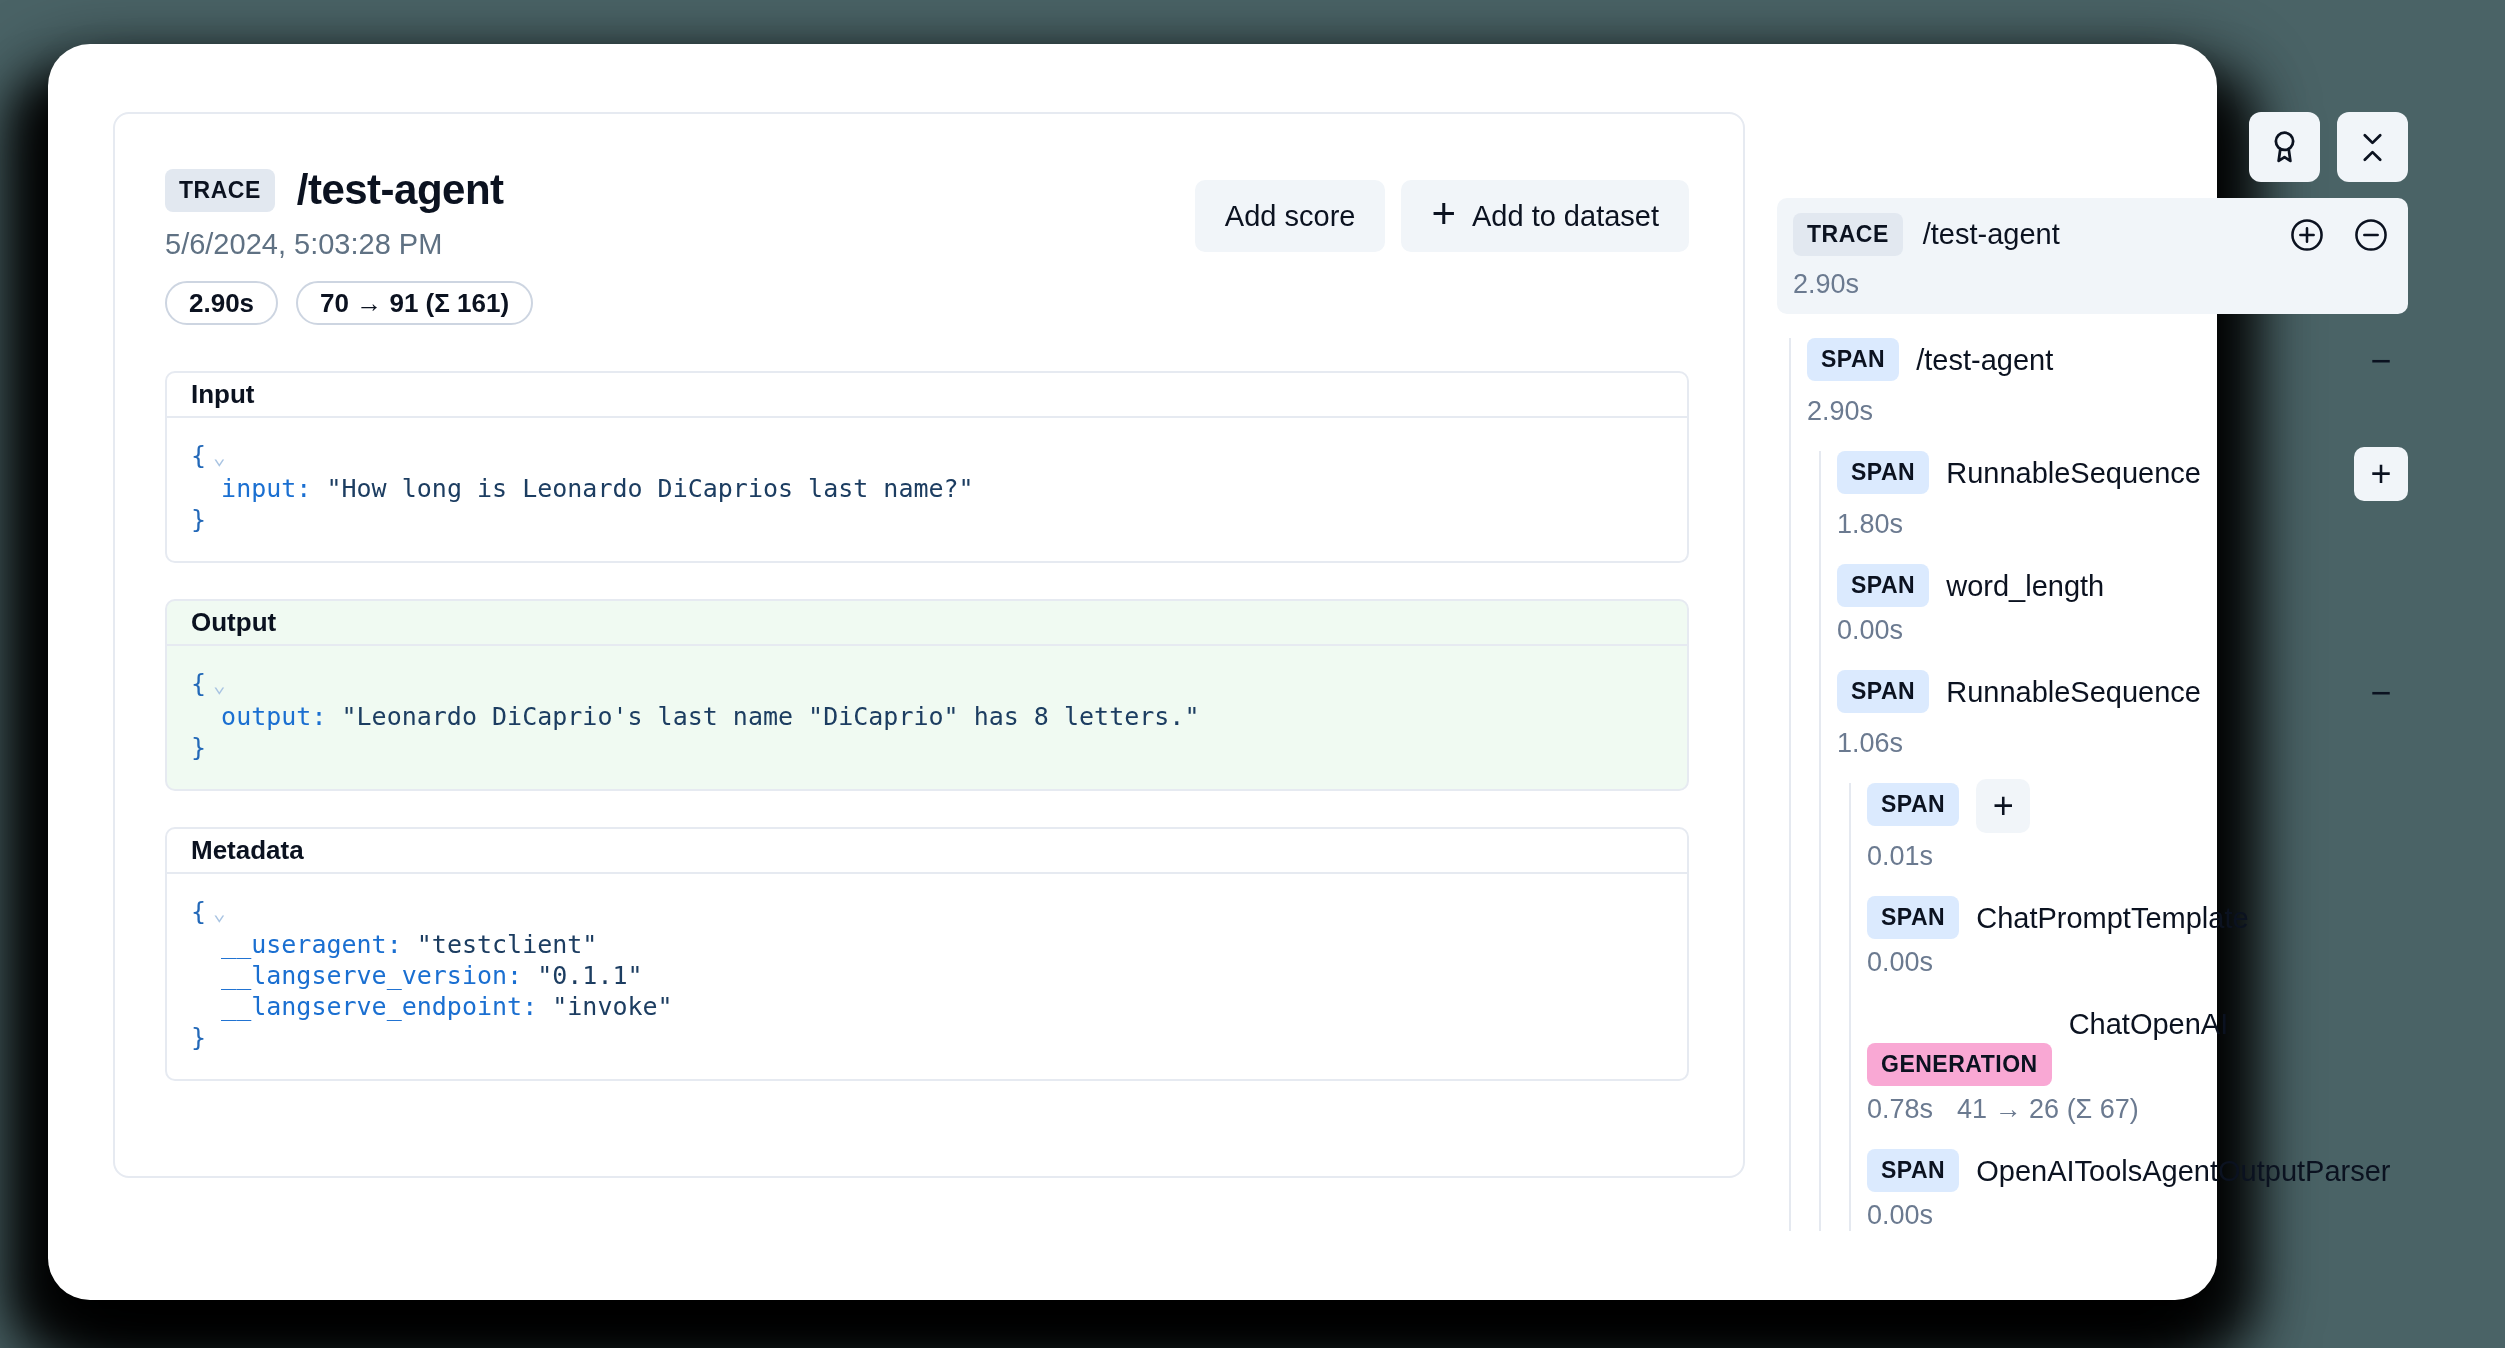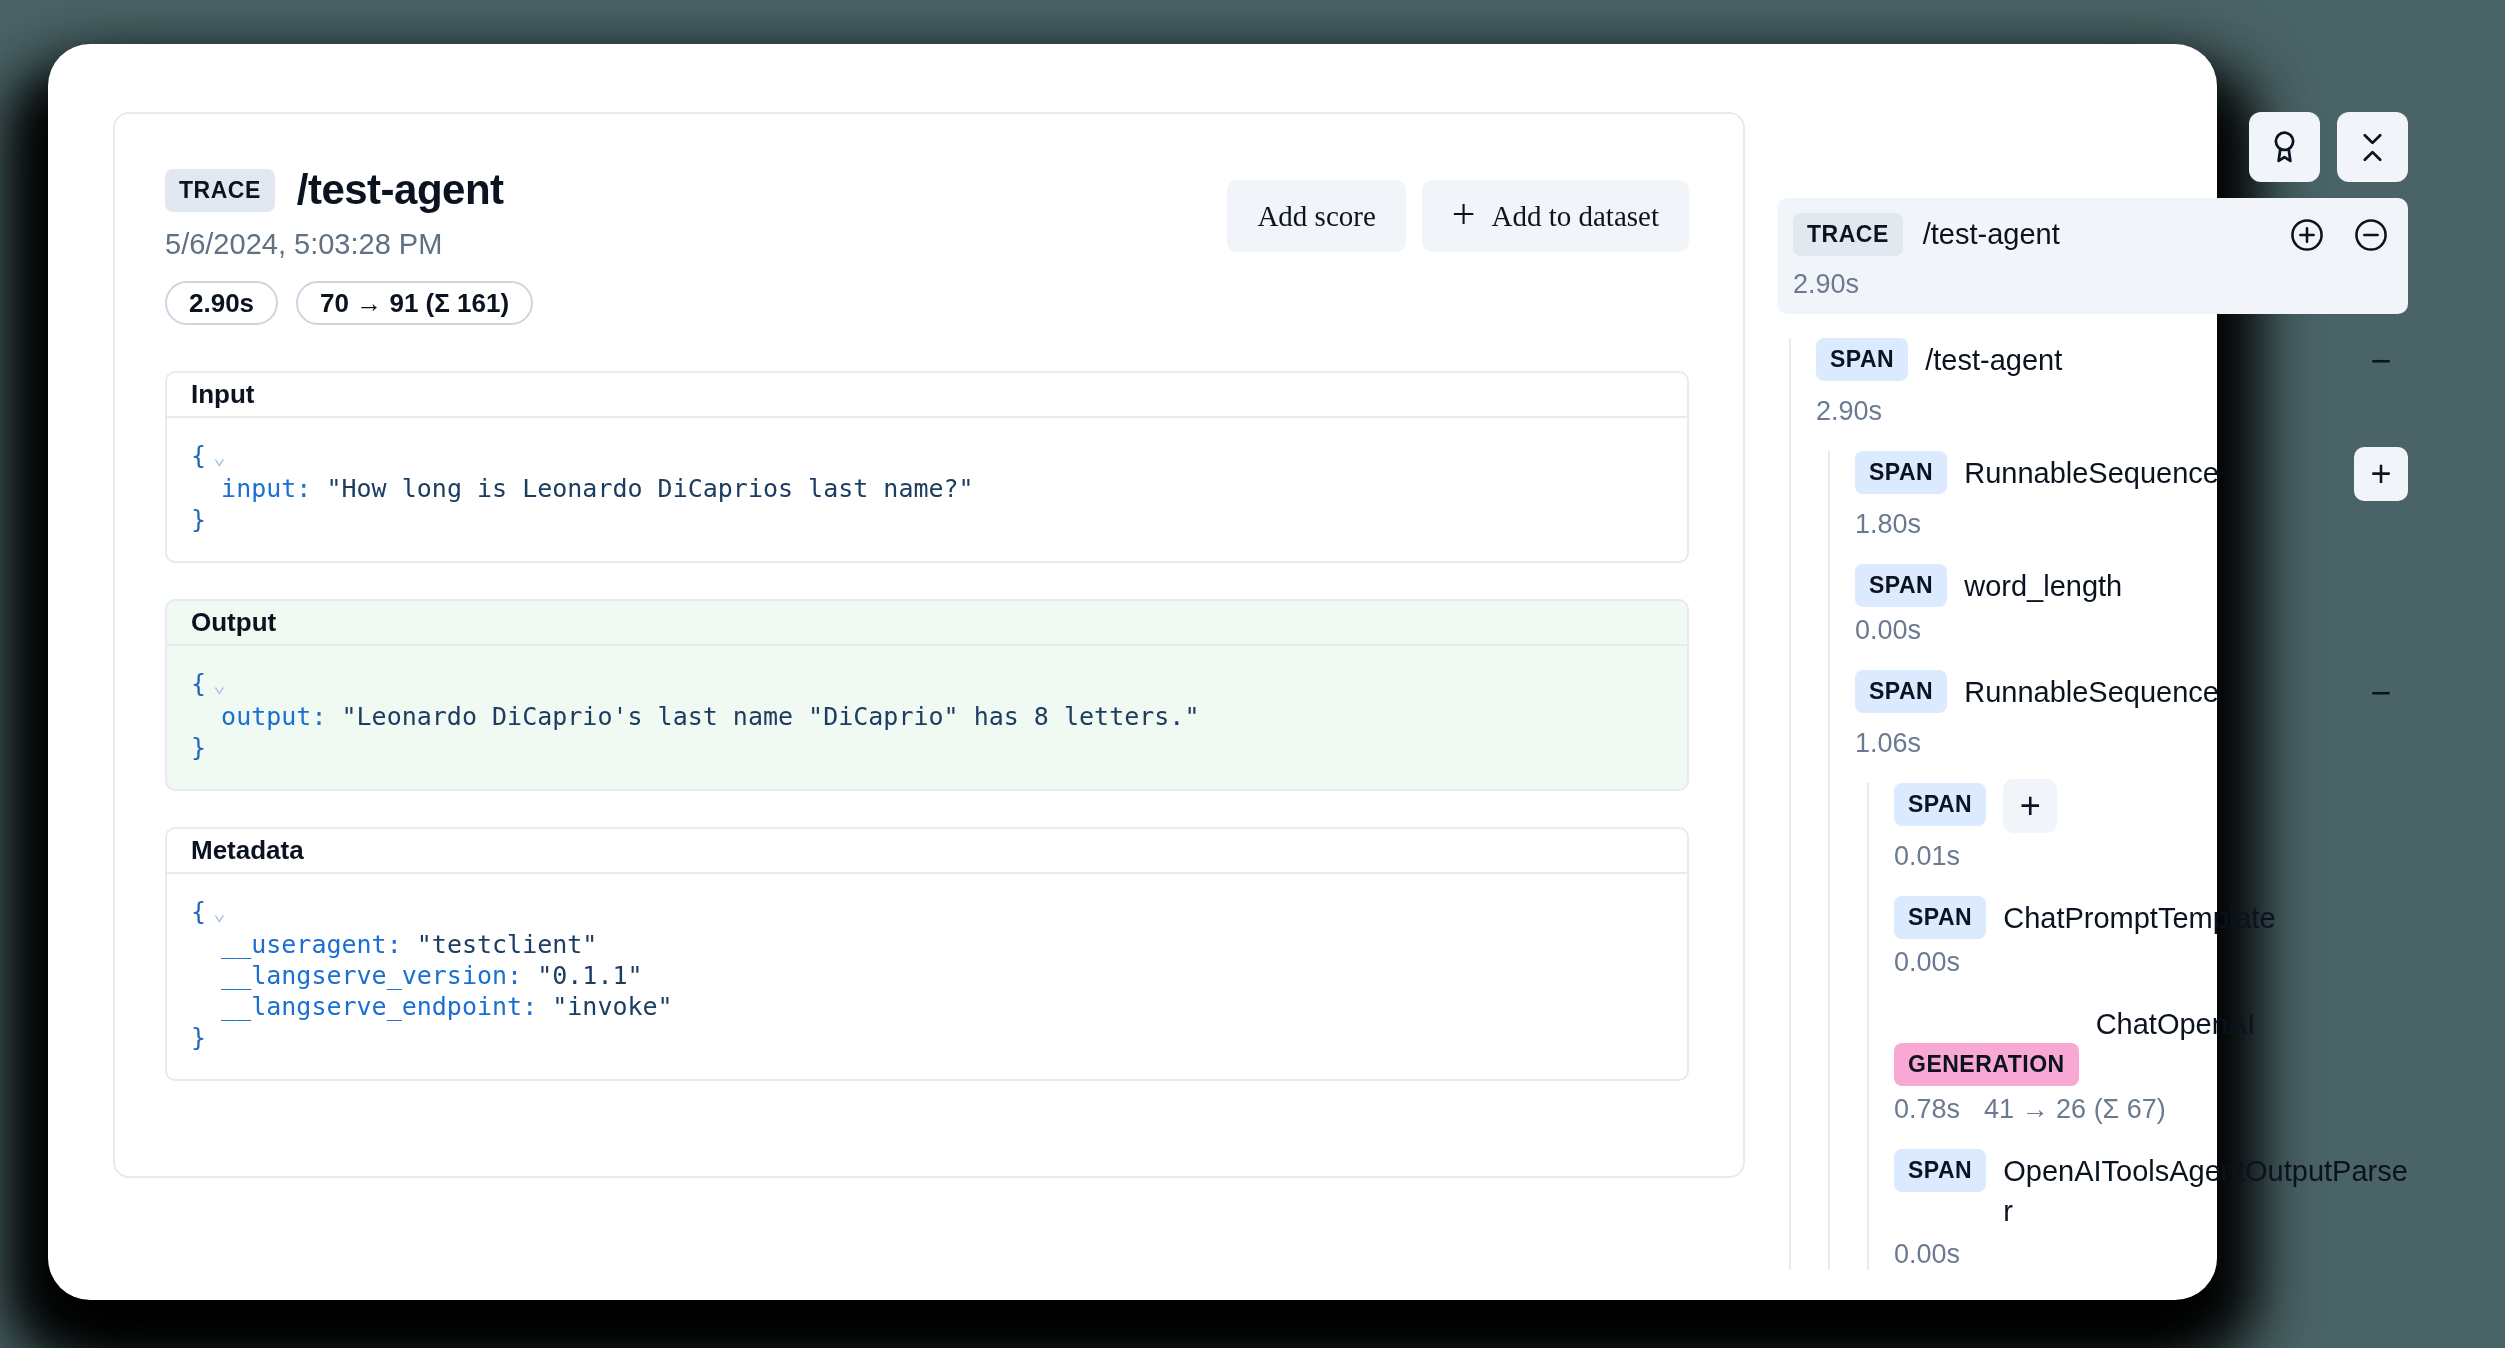--- a/index.html
+++ b/index.html
@@ -24,21 +24,21 @@
   .title-row { display:flex; align-items:center; gap:22px; }
   .badge { display:inline-flex; align-items:center; font-size:23px; font-weight:600; letter-spacing:.5px; color:#0b1220; border-radius:8px; padding:8px 14px; flex-shrink:0; }
   .badge-trace { background:#e2e8f0; }
   .badge-span { background:#dbeafe; }
   .badge-generation { background:#f9a8d4;margin-top:41px; }
   .page-title { font-size:42px; font-weight:700; color:#0b1220; letter-spacing:-.5px; }
   .timestamp { margin-top:14px; font-size:29px; color:#5f7183; }
   .pills { margin-top:20px; display:flex; gap:18px; }
   .pill { height:44px; display:inline-flex; align-items:center; padding:0 22px; border:2px solid #cdd5e1; border-radius:24px; font-size:26px; font-weight:600; color:#0b1220; }
   .actions { display:flex; gap:16px; margin-top:14px; }
-  .btn { height:72px; display:inline-flex; align-items:center; gap:16px; padding:0 30px; background:#f1f5f9; border-radius:10px; font-size:29px; font-weight:500; color:#0b1220; cursor:pointer; border:none; font-family:Liberation Serif, serif; }
+  .btn { height:72px; display:inline-flex; align-items:center; gap:16px; padding:0 30px; background:#f1f5f9; border-radius:10px; font-size:29px; font-weight:500; color:#0b1220; cursor:pointer; border:none; font-family:Liberation Sans, sans-serif; }
   .btn-plus-glyph { font-size:42px; font-weight:300; line-height:1; margin-top:-4px; }
 
   .section { border:2px solid #e6eaf1; border-radius:10px; margin-top:36px; overflow:hidden; background:#fff; }
   .section.first { margin-top:46px; }
   .section.success { background:#f0faf2; }
   .section-header { padding:6px 24px; border-bottom:2px solid #e6eaf1; font-size:26px; font-weight:600; color:#0b1220; }
   .code { padding:22px 24px 26px; font-family:"DejaVu Sans Mono", monospace; font-size:25px; line-height:31px; }
   .code-line { white-space:pre; }
   .tok-p  { color:#2268b8; }
   .tok-chev { color:#a9c4e2; font-size:21px; margin-left:7px; cursor:pointer; }
@@ -53,21 +53,21 @@
 
   .trace-row { margin-top:16px; background:#f1f5f9; border-radius:10px; padding:15px 18px 14px 16px; cursor:pointer; }
   .trace-row-top { display:flex; align-items:center; }
   .trace-name { font-size:29px; color:#0b1220; margin-left:20px; }
   .trace-row .spacer { flex:1; }
   .circle-icon { width:38px; height:38px; display:flex; align-items:center; justify-content:center; cursor:pointer; }
   .circle-icon svg { width:38px; height:38px; stroke:#0b1220; fill:none; stroke-width:1.6; stroke-linecap:round; }
   .circle-icon + .circle-icon { margin-left:26px; }
   .trace-dur { margin-top:13px; font-size:27px; color:#6b7a90; }
 
-  .children { margin-left:12px; border-left:2px solid #e5e9f0; padding-left:25px; }
+  .children { margin-left:12px; border-left:2px solid #e5e9f0; padding-left:16px; }
   .node { margin-top:24px; }
   .node-row { display:flex; align-items:flex-start; gap:17px; cursor:pointer; }
   .node-label { flex:1; font-size:29px; line-height:40px; color:#0b1220; padding-top:2px; overflow-wrap:anywhere; }
   .plus-btn { width:54px; height:54px; background:#f1f5f9; border-radius:10px; display:flex; align-items:center; justify-content:center; font-size:36px; font-weight:300; color:#0b1220; flex-shrink:0; cursor:pointer; margin-top:-4px; }
   .minus-ctl { width:54px; height:54px; display:flex; align-items:center; justify-content:center; font-size:36px; font-weight:400; color:#0b1220; flex-shrink:0; cursor:pointer; margin-top:-4px; }
   .node-dur { margin-top:8px; font-size:27px; color:#6b7a90; display:flex; gap:24px; }
 </style>
 </head>
 <body>
 

